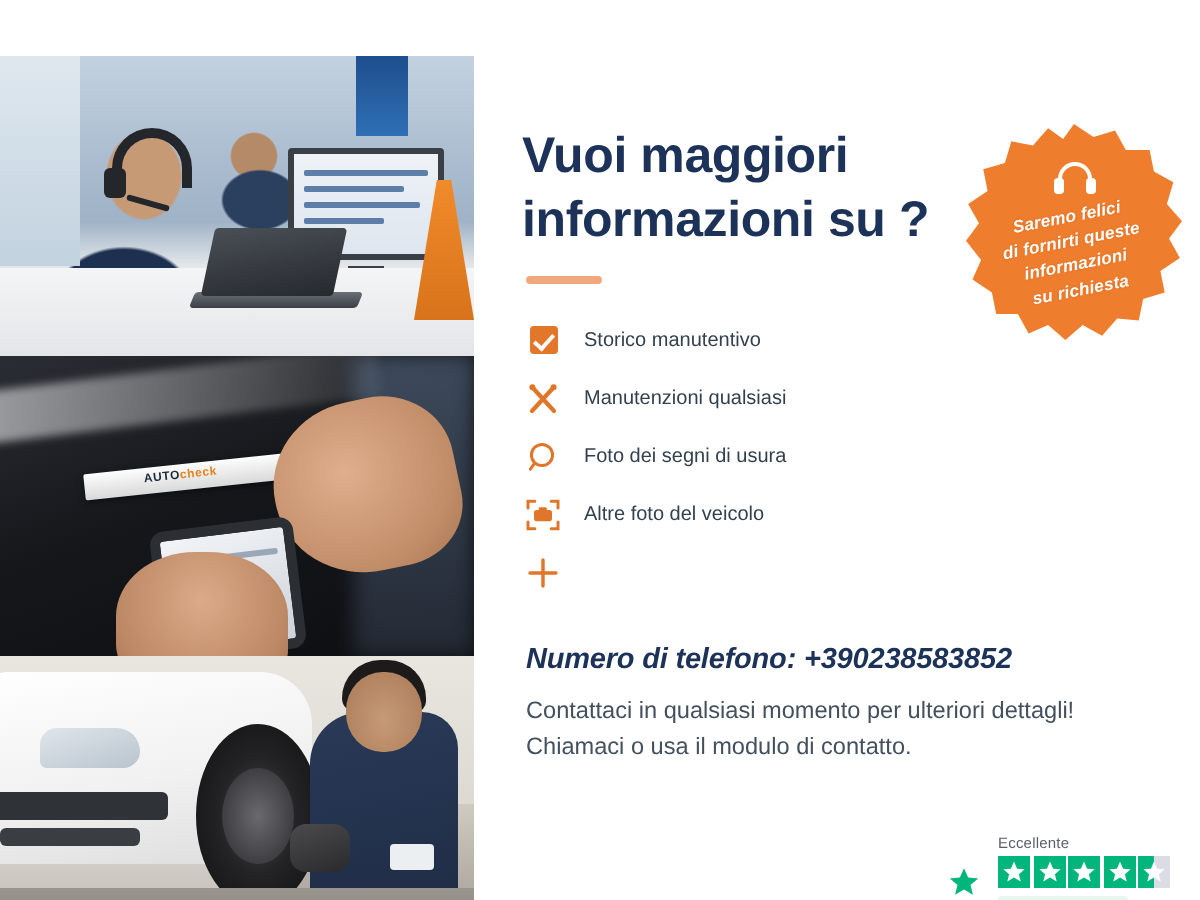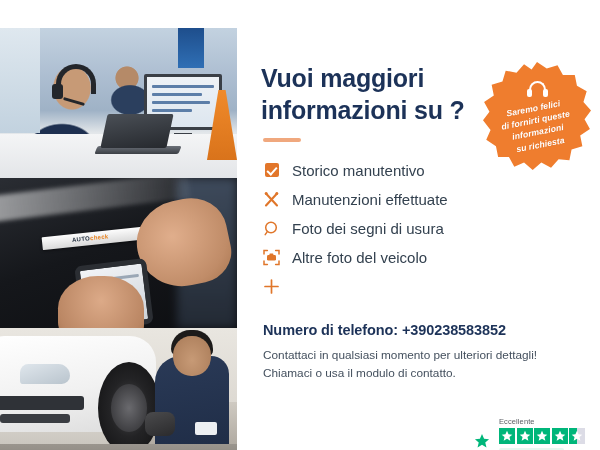--- a/index.html
+++ b/index.html
@@ -160,34 +160,35 @@
   .feature {
     display: flex; align-items: center; gap: 12px;
     height: 28px; margin-bottom: 1px;
   }
   .feature .ico {
     width: 17px; height: 17px; flex: 0 0 17px;
     display: flex; align-items: center; justify-content: center;
     color: #e0762a;
   }
   .feature .lbl {
-    font-size: 15px; color: #33414f; white-space: nowrap;
+    font-size: 10px; color: #33414f; white-space: nowrap;
   }
   .chkbox {
     width: 14px; height: 14px; background: #e2762a; border-radius: 2px;
     position: relative;
   }
   .chkbox:after{
     content:""; position:absolute; left:4px; top:1.5px; width:4px; height:8px;
     border: solid #fff; border-width: 0 2px 2px 0; transform: rotate(42deg);
   }
 
   .phone-line {
     margin: 22px 0 0 2px; font-size: 14.5px; font-weight: bold; color: #1c3258;
     letter-spacing: -.1px;
+    font-style: italic;
   }
   .sub {
     margin: 9px 0 0 2px; font-size: 11.8px; color: #44505e; line-height: 1.52;
   }
 
   
   .badge {
     position: absolute; right: 9px; top: 34px;
     width: 108px; height: 108px;
     display: flex; flex-direction: column;
@@ -319,21 +320,21 @@
       </div>
 
       <div class="feature">
         <span class="ico">
           <svg width="17" height="17" viewBox="0 0 17 17">
             <path d="M3 2.5 L14 14.5 M14 2.5 L3 14.5" stroke="#e0762a" stroke-width="2.1" stroke-linecap="round" fill="none"></path>
             <circle cx="3.2" cy="2.6" r="1.5" fill="#e0762a"></circle>
             <circle cx="13.8" cy="2.6" r="1.5" fill="#e0762a"></circle>
           </svg>
         </span>
-        <span class="lbl">Manutenzioni effettuate</span>
+        <span class="lbl">Manutenzioni qualsiasi</span>
       </div>
 
       <div class="feature">
         <span class="ico">
           <svg width="17" height="17" viewBox="0 0 17 17">
             <circle cx="8" cy="7.5" r="5.3" stroke="#e0762a" stroke-width="1.5" fill="none"></circle>
             <path d="M4.3 11.6 L2.2 14.6" stroke="#e0762a" stroke-width="1.5" stroke-linecap="round"></path>
           </svg>
         </span>
         <span class="lbl">Foto dei segni di usura</span>

